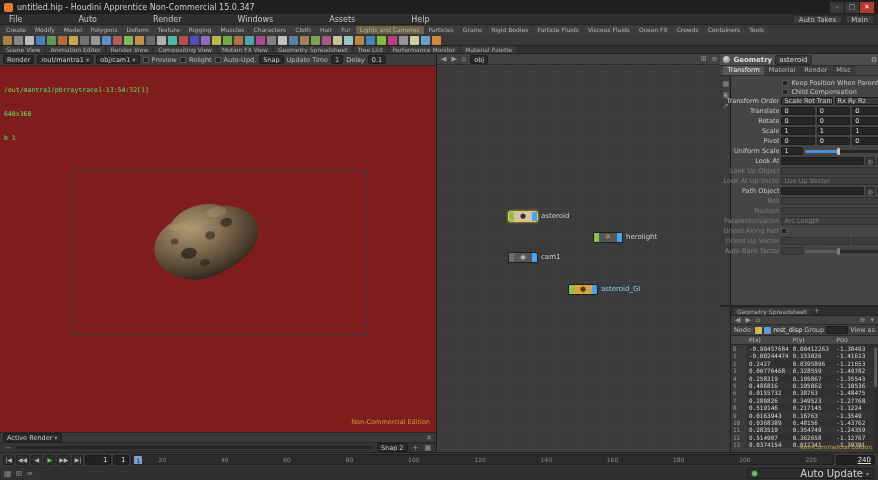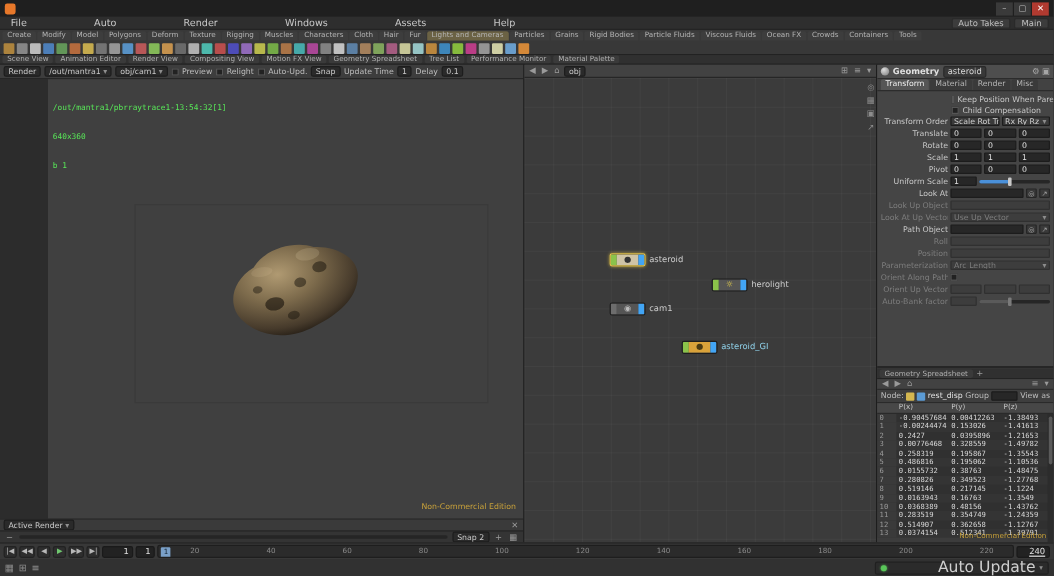--- a/index.html
+++ b/index.html
@@ -35,21 +35,21 @@
   
   .main { left:0; top:54px; width:878px; height:398px; }
 
   
   .render-pane { left:0; top:0; width:437px; height:398px; background:#2c2c2c; border-right:1px solid #1d1d1d; display:flex; flex-direction:column; }
   .rv-toolbar { height:12px; background:#3d3d3d; display:flex; align-items:center; gap:3px; padding:0 3px; border-bottom:1px solid #262626; }
   .chip { background:#2a2a2a; border:1px solid #1d1d1d; color:#c9c9c9; font-size:6.5px; padding:0 3px; height:9px; line-height:8px; border-radius:2px; white-space:nowrap; }
   .chip.drop::after { content:"▾"; margin-left:2px; color:#8f8f8f; }
   .tb-label { font-size:6.5px; color:#bdbdbd; white-space:nowrap; }
   .cb { width:6px; height:6px; background:#222; border:1px solid #555; display:inline-block; }
-  .viewport { flex:1; background:#404040; position:relative; overflow:hidden;margin-left:40px; }
+  .viewport { flex:1; background:#7f1d1d; position:relative; overflow:hidden; }
   .overlay-lines { left:4px; top:4px; color:#58e858; font-family:"DejaVu Sans Mono", monospace; font-size:6.5px; line-height:8px; white-space:pre; }
   .region { left:72px; top:104px; width:295px; height:166px; border:1px solid #3a3a3a; }
   .watermark { right:6px; bottom:6px; color:#c8a13a; font-size:6.5px; }
   .activebar { height:10px; background:#3a3a3a; display:flex; align-items:center; padding:0 3px; gap:3px; border-top:1px solid #262626; }
   .snapbar { height:10px; background:#343434; display:flex; align-items:center; gap:4px; padding:0 4px; border-top:1px solid #262626; }
   .snap-groove { flex:1; height:3px; background:#252525; border-radius:2px; }
   .icon-btn { color:#9a9a9a; font-size:7px; line-height:8px; padding:0 1px; }
 
   
   .network-pane { left:437px; top:0; width:294px; height:398px; background:#3b3b3b; display:flex; flex-direction:column; border-right:1px solid #1d1d1d; }
@@ -71,21 +71,21 @@
   .node-asteroid .nbody { background:#cfc4a6; }
   .node-herolight .nbody { background:#555; color:#e8d24a; }
   .node-cam1 .nbody { background:#555; color:#bbb; }
   .node-asteroid-gi .nbody { background:#d9a23a; color:#4a3a12; }
   .node-asteroid-gi .nlabel { color:#8fd0e8;text-align:right; }
   .flag-green { background:#8bc34a; }
   .flag-blue { background:#42a5f5; }
   .flag-gray { background:#6d6d6d; }
 
   
-  .right-pane { left:731px; top:0; width:147px; height:398px; background:#454545; display:flex; flex-direction:column; }
+  .right-pane { left:731px; top:0; width:147px; height:398px; background:#454545; display:flex; flex-direction:column;align-items:center; }
   .param-pane { height:253px; display:flex; flex-direction:column; border-bottom:2px solid #262626; overflow:hidden; }
   .pheader { height:12px; background:#4e4e4e; display:flex; align-items:center; gap:3px; padding:0 3px; border-bottom:1px solid #2c2c2c; }
   .sphere-ic { width:7px; height:7px; border-radius:50%; background:radial-gradient(circle at 35% 30%, #ddd, #777); }
   .ptype { font-size:7px; color:#e0e0e0; font-weight:bold; }
   .pname { font-size:7px; color:#d8d8d8; background:#383838; padding:0 3px; border:1px solid #2a2a2a; border-radius:2px; }
   .ph-icons { margin-left:auto; display:flex; gap:2px; color:#a5a5a5; font-size:7px; }
   .ptabs { height:10px; display:flex; align-items:flex-end; gap:1px; padding:0 3px; background:#424242; border-bottom:1px solid #2c2c2c; }
   .ptab { font-size:6.5px; color:#b5b5b5; padding:0 4px; height:9px; line-height:9px; border-radius:2px 2px 0 0; background:#3a3a3a; }
   .ptab.active { background:#565656; color:#efefef; }
   .pbody { flex:1; padding:2px 0; overflow:hidden; }
@@ -122,38 +122,39 @@
   .ssrow .c0 { color:#9a9a9a; background:#3a3a3a; }
   .ss-scroll { position:absolute; right:0; top:38px; bottom:0; width:5px; background:#2c2c2c; }
   .ss-scroll .thumb { position:absolute; top:2px; left:1px; width:3px; height:40px; background:#5a5a5a; border-radius:2px; }
   .ss-watermark { position:absolute; right:6px; bottom:2px; color:#c8a13a; font-size:6px; pointer-events:none; }
 
   
   .playbar { left:0; top:452px; width:878px; height:14px; background:#383838; border-top:1px solid #232323; display:flex; align-items:center; gap:2px; padding:0 3px; }
   .tbtn { height:10px; min-width:11px; background:#2e2e2e; border:1px solid #222; color:#b8b8b8; font-size:6px; line-height:8px; text-align:center; border-radius:2px; padding:0 1px; }
   .tbtn.play { color:#6fc76f; }
   .tfield { height:10px; background:#222; border:1px solid #1a1a1a; color:#e0e0e0; font-size:7px; line-height:9px; padding:0 3px; border-radius:2px; text-align:right; }
-  .f-frame { width:26px; } .f-start { width:16px; } .f-end { width:28px;text-decoration:underline; }
+  .f-frame { width:26px; } .f-start { width:16px; } .f-end { width:39px;text-decoration:underline; }
   .ruler { flex:1; height:11px; background:#2b2b2b; border:1px solid #1e1e1e; border-radius:2px; position:relative; overflow:hidden; }
   .ticks { display:flex; justify-content:space-between; padding:1px 16px 0 26px; font-size:6px; color:#8a8a8a; }
   .marker { position:absolute; left:2px; top:1px; height:9px; background:#7aa0c8; color:#10202e; font-size:6px; line-height:9px; padding:0 2px; border-radius:1px; }
 
   
   .statusbar { left:0; top:466px; width:878px; height:14px; background:#313131; display:flex; align-items:center; padding:0 4px; gap:4px; }
   .sb-ic { color:#8a8a8a; font-size:8px; }
   .autoupd { margin-left:auto; display:flex; align-items:center; gap:3px; background:#2b2b2b; border:1px solid #202020; border-radius:2px; height:11px; padding:0 4px; }
   .led { width:5px; height:5px; border-radius:50%; background:#59c659; box-shadow:0 0 2px #59c659; }
-  .autoupd .lbl { font-size:13px; color:#cfcfcf;margin-left:40px; }
+  .autoupd .lbl { font-size:10px; color:#cfcfcf;margin-left:40px; }
   .autoupd .arr { color:#8c8c8c; font-size:6px; }
 </style>
 </head>
 <body>
 
 <div class="abs titlebar">
   <span class="hlogo"></span>
+  <span class="title-text">untitled.hip - Houdini Apprentice Non-Commercial 15.0.347</span>
   <span class="win-btns">
     <span class="win-btn">–</span>
     <span class="win-btn">▢</span>
     <span class="win-btn close">✕</span>
   </span>
 </div>
 
 <div class="abs menubar">
   <span style="display:flex;gap:46px;">
 

